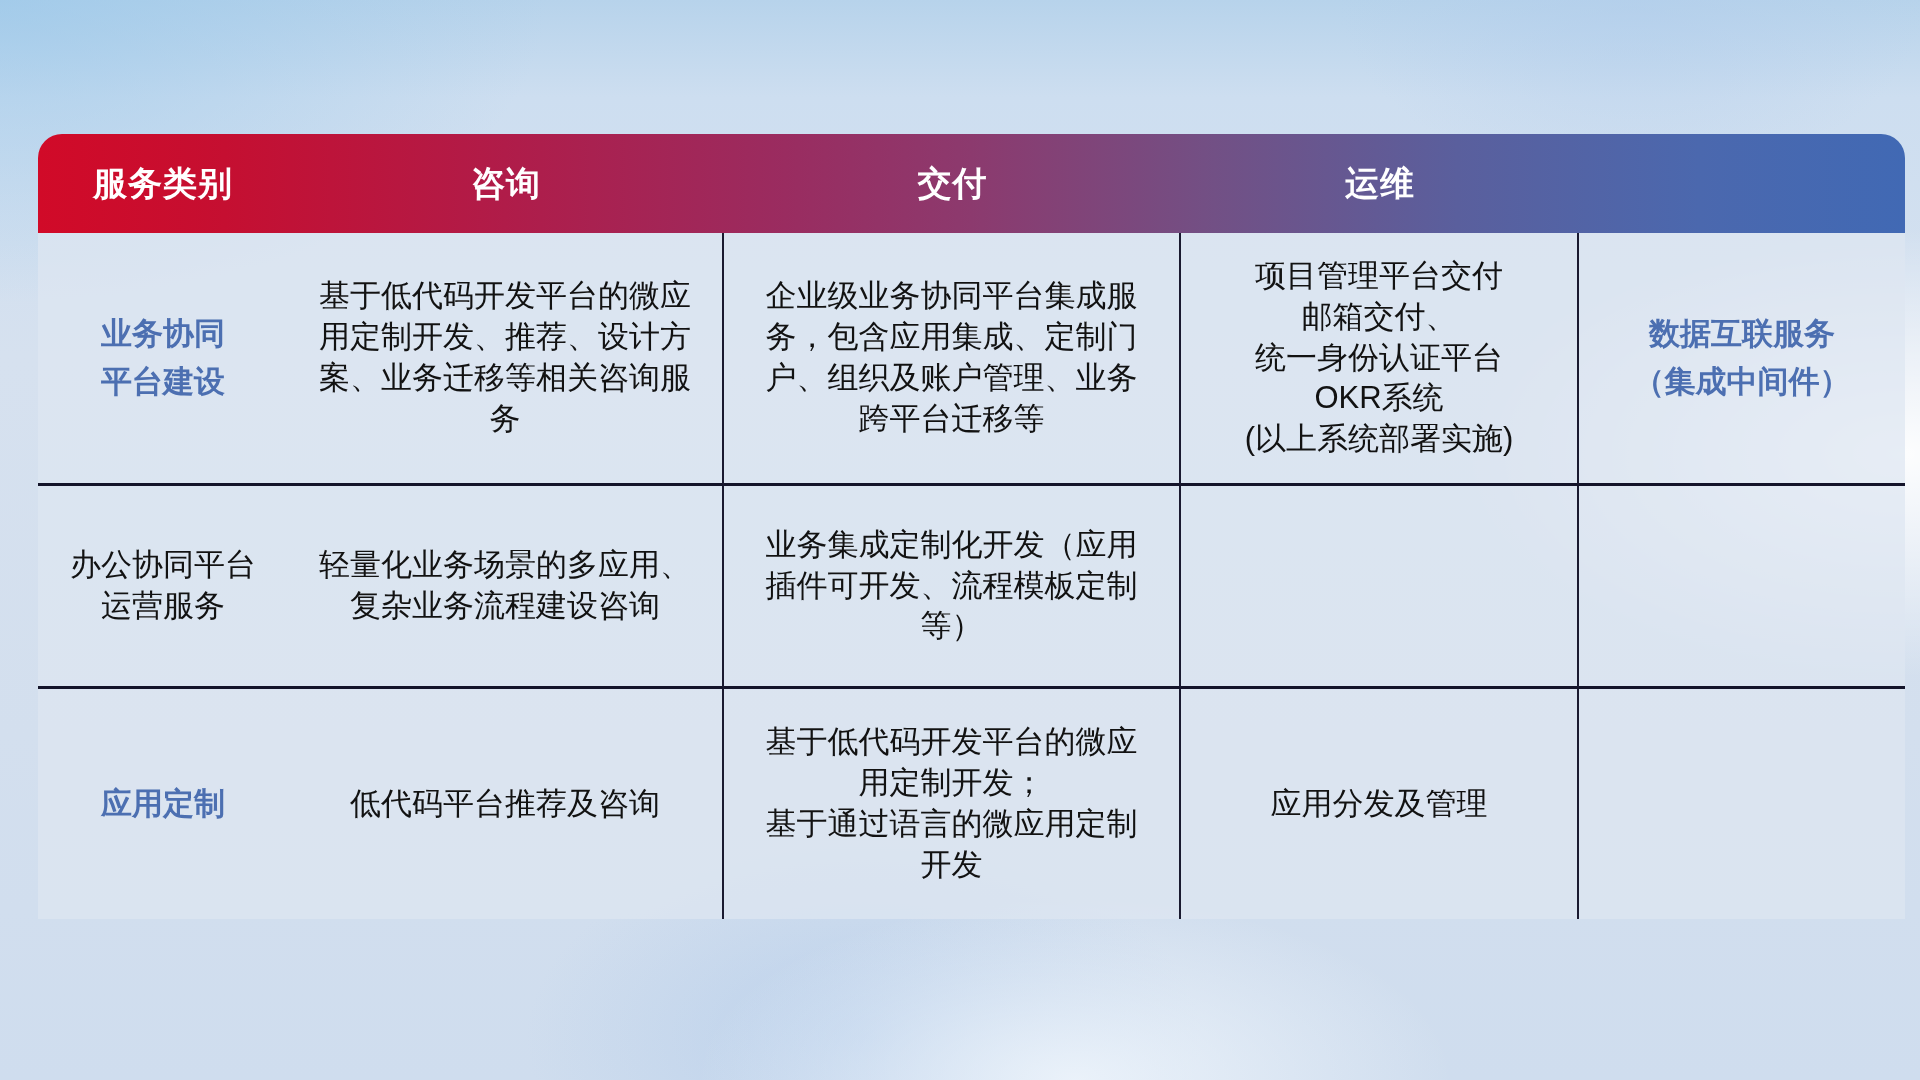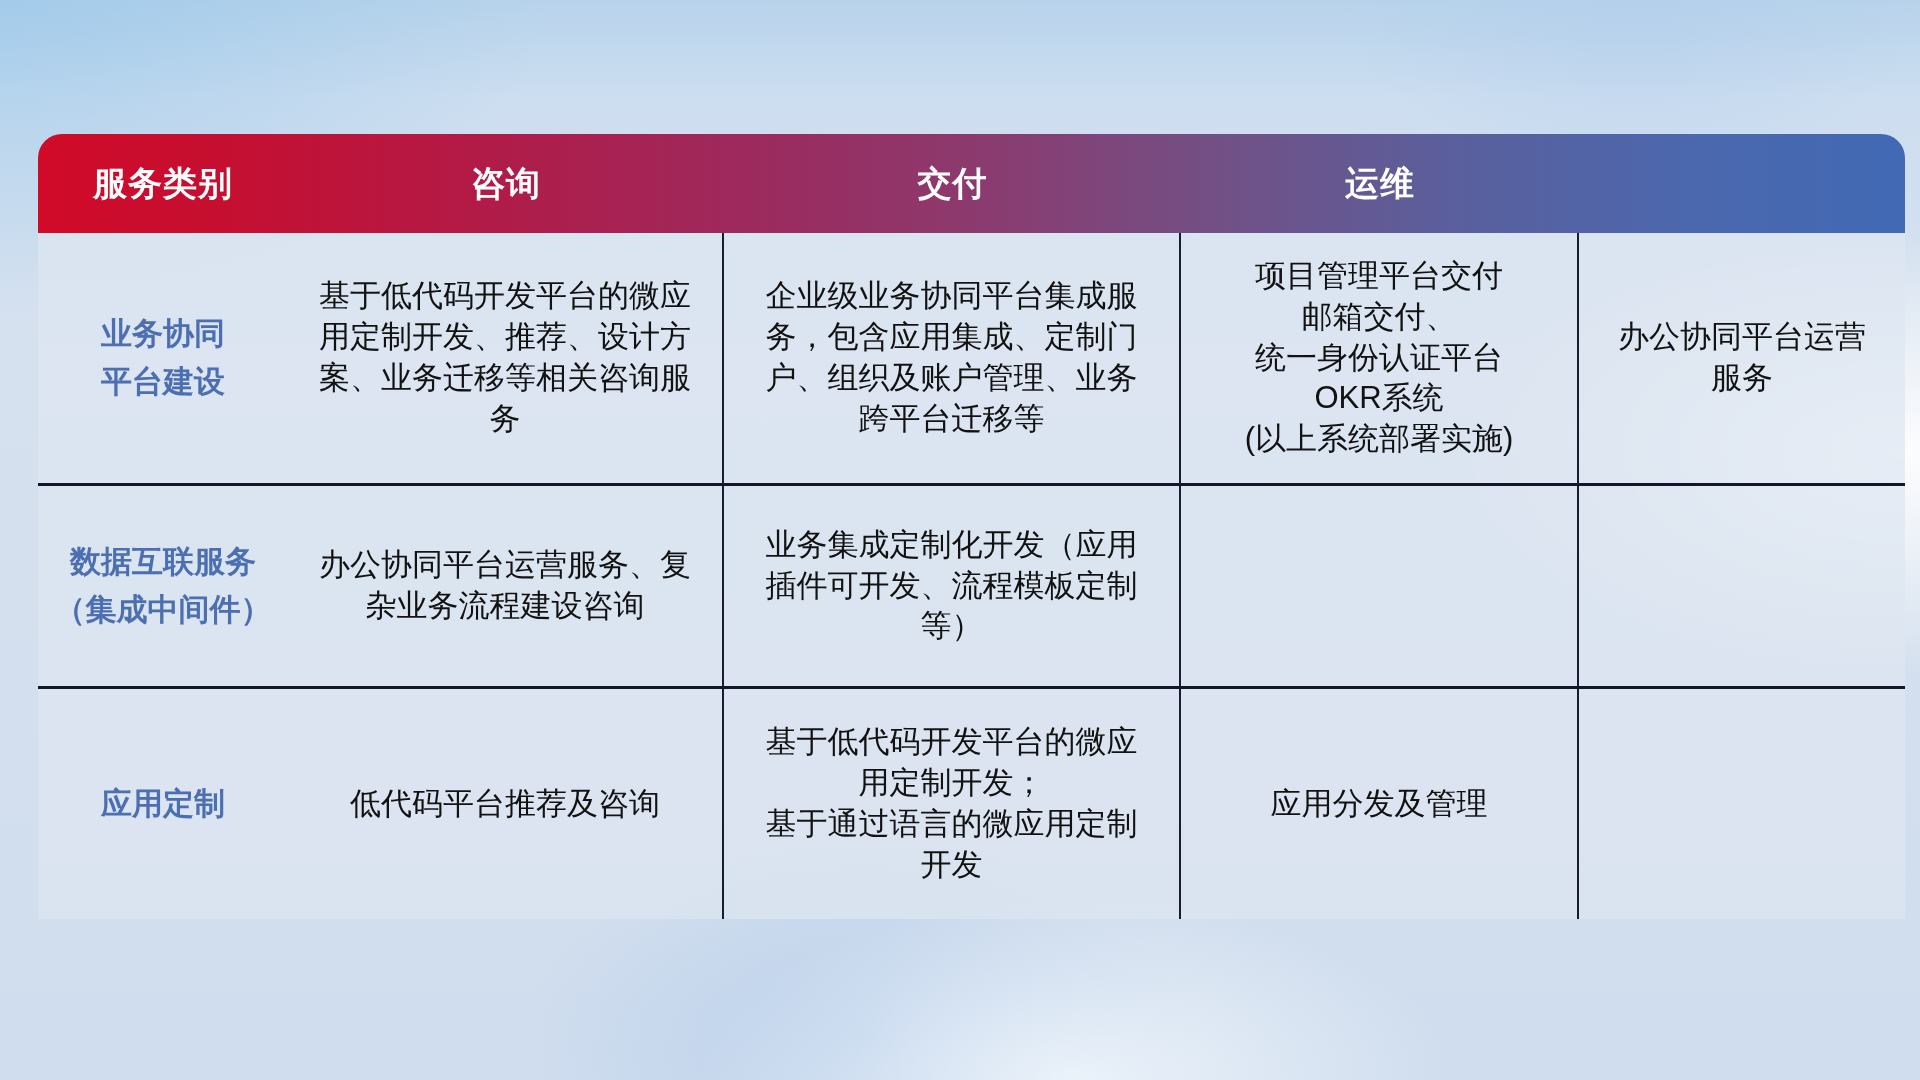--- a/index.html
+++ b/index.html
@@ -90,25 +90,25 @@
 
     <div class="td category h-line">业务协同
 平台建设</div>
     <div class="td v-line h-line">基于低代码开发平台的微应用定制开发、推荐、设计方案、业务迁移等相关咨询服务</div>
     <div class="td dev v-line h-line">企业级业务协同平台集成服务，包含应用集成、定制门户、组织及账户管理、业务跨平台迁移等</div>
     <div class="td v-line h-line">项目管理平台交付
 邮箱交付、
 统一身份认证平台
 OKR系统
 (以上系统部署实施)</div>
-    <div class="td h-line">办公协同平台运营服务</div>
-
     <div class="td category h-line">数据互联服务
 （集成中间件）</div>
-    <div class="td v-line h-line">办公协同平台运营服务、复杂业务流程建设咨询</div>
+
+    <div class="td h-line">办公协同平台运营服务</div>
+    <div class="td v-line h-line">轻量化业务场景的多应用、复杂业务流程建设咨询</div>
     <div class="td dev v-line h-line">业务集成定制化开发（应用插件可开发、流程模板定制等）</div>
     <div class="td v-line h-line"></div>
     <div class="td h-line"></div>
 
     <div class="td category">应用定制</div>
     <div class="td v-line">低代码平台推荐及咨询</div>
     <div class="td dev v-line">基于低代码开发平台的微应用定制开发；
 基于通过语言的微应用定制开发</div>
     <div class="td v-line">应用分发及管理</div>
     <div class="td"></div>

